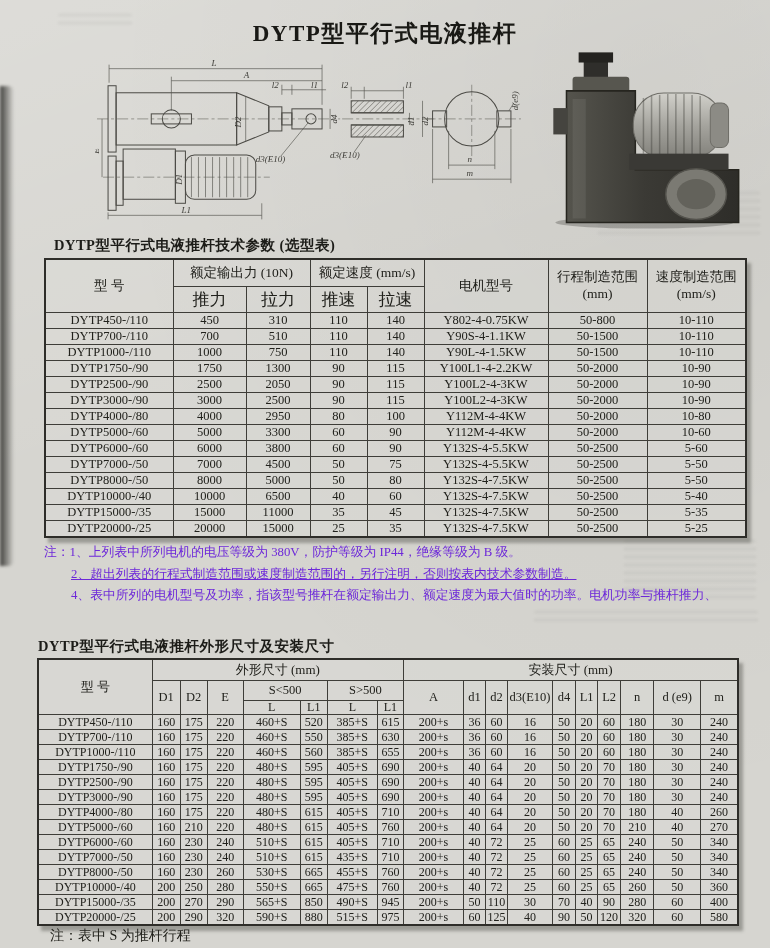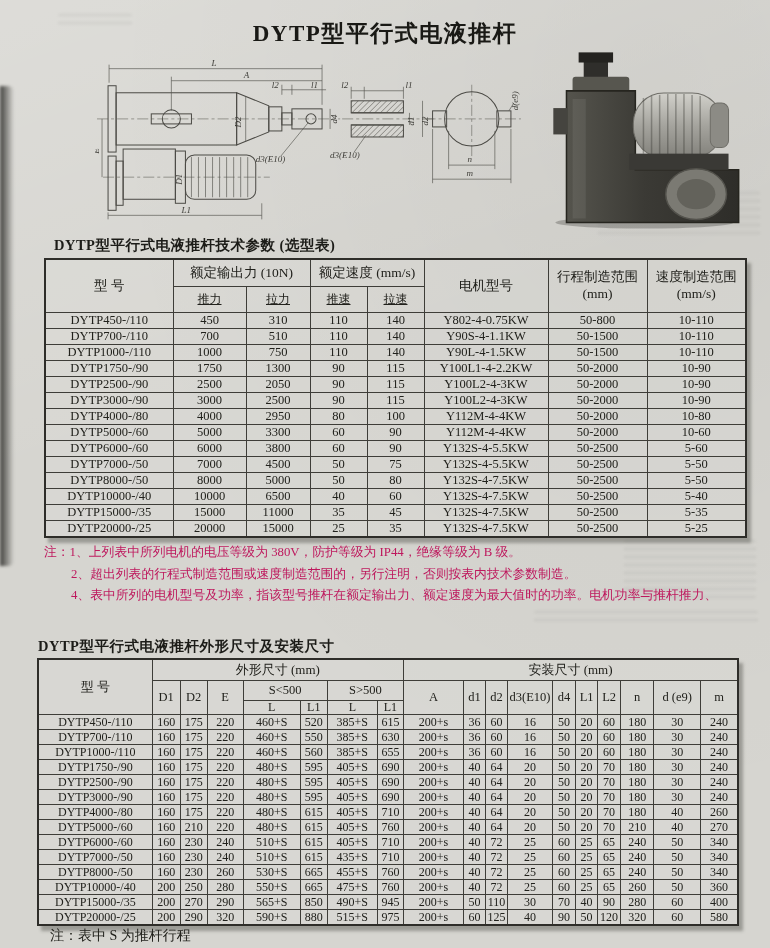--- a/index.html
+++ b/index.html
@@ -34,30 +34,30 @@
     background:rgba(225,224,219,.25);
   }
   th,td{
     border:1px solid #3e3d38;text-align:center;vertical-align:middle;
     padding:0 1px;white-space:nowrap;overflow:hidden;font-weight:normal;
     line-height:1.05;color:#21211c;
   }
   .t1{left:44px;top:258px;width:701px;border:2px solid #2e2d29;
       box-shadow:4px 5px 3px rgba(84,84,77,.45);}
   .t1 thead tr:nth-child(1) th{height:26px;font-size:13.5px;}
-  .t1 thead tr:nth-child(2) th{height:25px;font-size:12px;text-decoration:underline;}
+  .t1 thead tr:nth-child(2) th{height:25px;font-size:17px;}
   .t1 tbody td{height:15px;font-size:12.5px;}
   .hdr-2line span{display:block;line-height:1.25;}
   .t2{left:37px;top:658px;width:702px;border:2px solid #2e2d29;
       box-shadow:4px 5px 3px rgba(84,84,77,.45);}
   .t2 thead tr:nth-child(1) th{height:20px;font-size:13px;text-align:center;}
   .t2 thead tr:nth-child(2) th{height:19px;font-size:12.5px;}
   .t2 thead tr:nth-child(3) th{height:13px;font-size:12px;}
   .t2 tbody td{height:14px;font-size:12px;}
-  .notes{position:absolute;left:44px;top:542px;width:708px;font-size:12.8px;color:#be185d;}
+  .notes{position:absolute;left:44px;top:542px;width:708px;font-size:12.8px;color:#6d28d9;}
   .notes div{line-height:21.5px;white-space:nowrap;overflow:hidden;}
   .final-note{position:absolute;left:50px;top:927px;font-size:14px;color:#22221c;}
   .drawing{position:absolute;left:95px;top:56px;width:432px;height:172px;}
   .photo{position:absolute;left:528px;top:52px;width:238px;height:178px;}
   .drawing text{font-family:"Liberation Serif","DejaVu Serif",serif;font-size:9px;fill:#3e3d38;font-style:italic;}
   .drawing .geo{stroke:#4b4a45;fill:none;stroke-width:1;}
   .drawing .thin{stroke:#55544f;fill:none;stroke-width:.65;}
   .drawing .cl{stroke:#66655f;fill:none;stroke-width:.6;stroke-dasharray:11 3 3 3;}
 </style>
 </head>
@@ -391,21 +391,21 @@
         <td>35</td>
         <td>Y132S-4-7.5KW</td>
         <td>50-2500</td>
         <td>5-25</td>
       </tr>
     </tbody>
 </table>
 
 <div class="notes">
     <div>注：1、上列表中所列电机的电压等级为 380V，防护等级为 IP44，绝缘等级为 B 级。</div>
-    <div style="padding-left: 27px;">2、超出列表的行程式制造范围或速度制造范围的，另行注明，否则按表内技术参数制造。</div>
+    <div style="padding-left: 27px; text-decoration: underline;">2、超出列表的行程式制造范围或速度制造范围的，另行注明，否则按表内技术参数制造。</div>
     <div style="padding-left: 27px;">4、表中所列的电机型号及功率，指该型号推杆在额定输出力、额定速度为最大值时的功率。电机功率与推杆推力、</div>
   </div>
 
 <div class="section-title" style="left:38px;top:637px;">DYTP型平行式电液推杆外形尺寸及安装尺寸</div>
 
 <table class="t2">
   <colgroup>
     <col style="width:114px">
       <col style="width:28px">
       <col style="width:27px">

